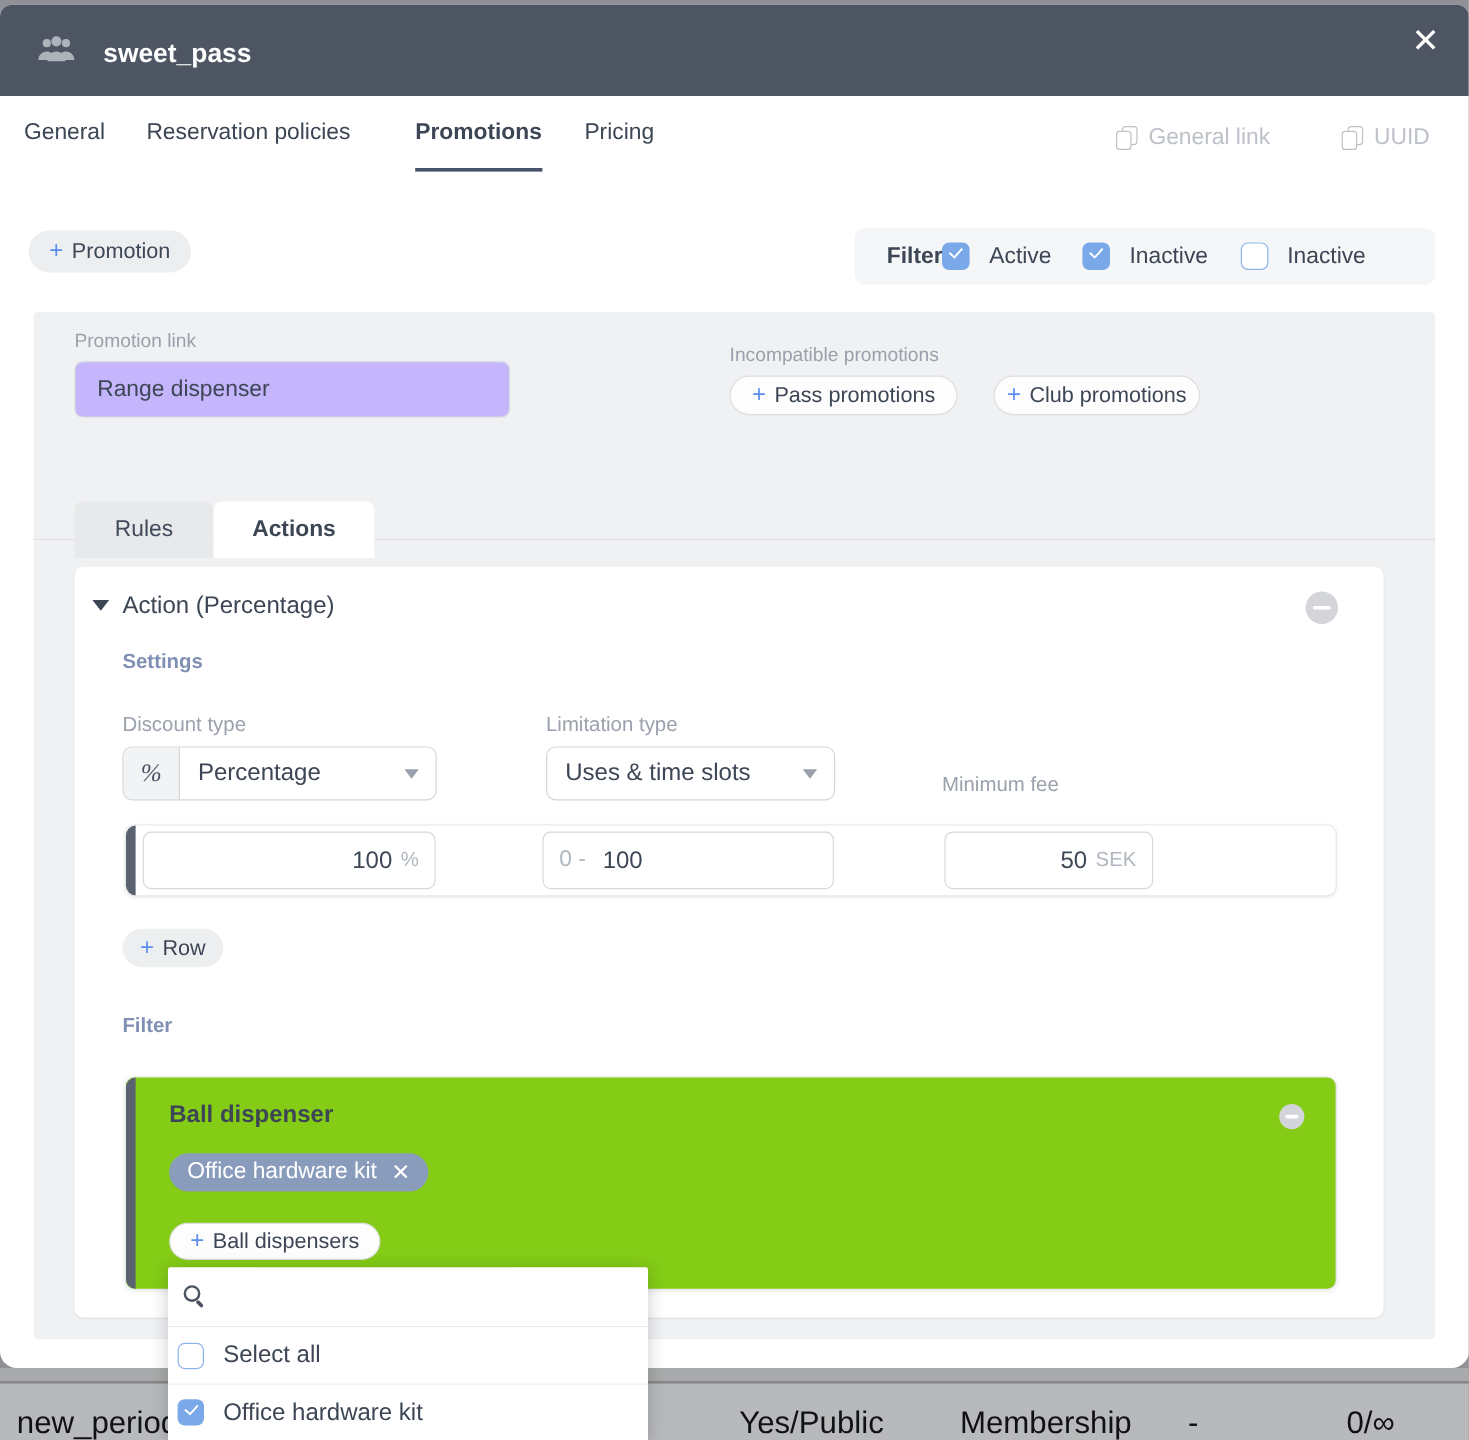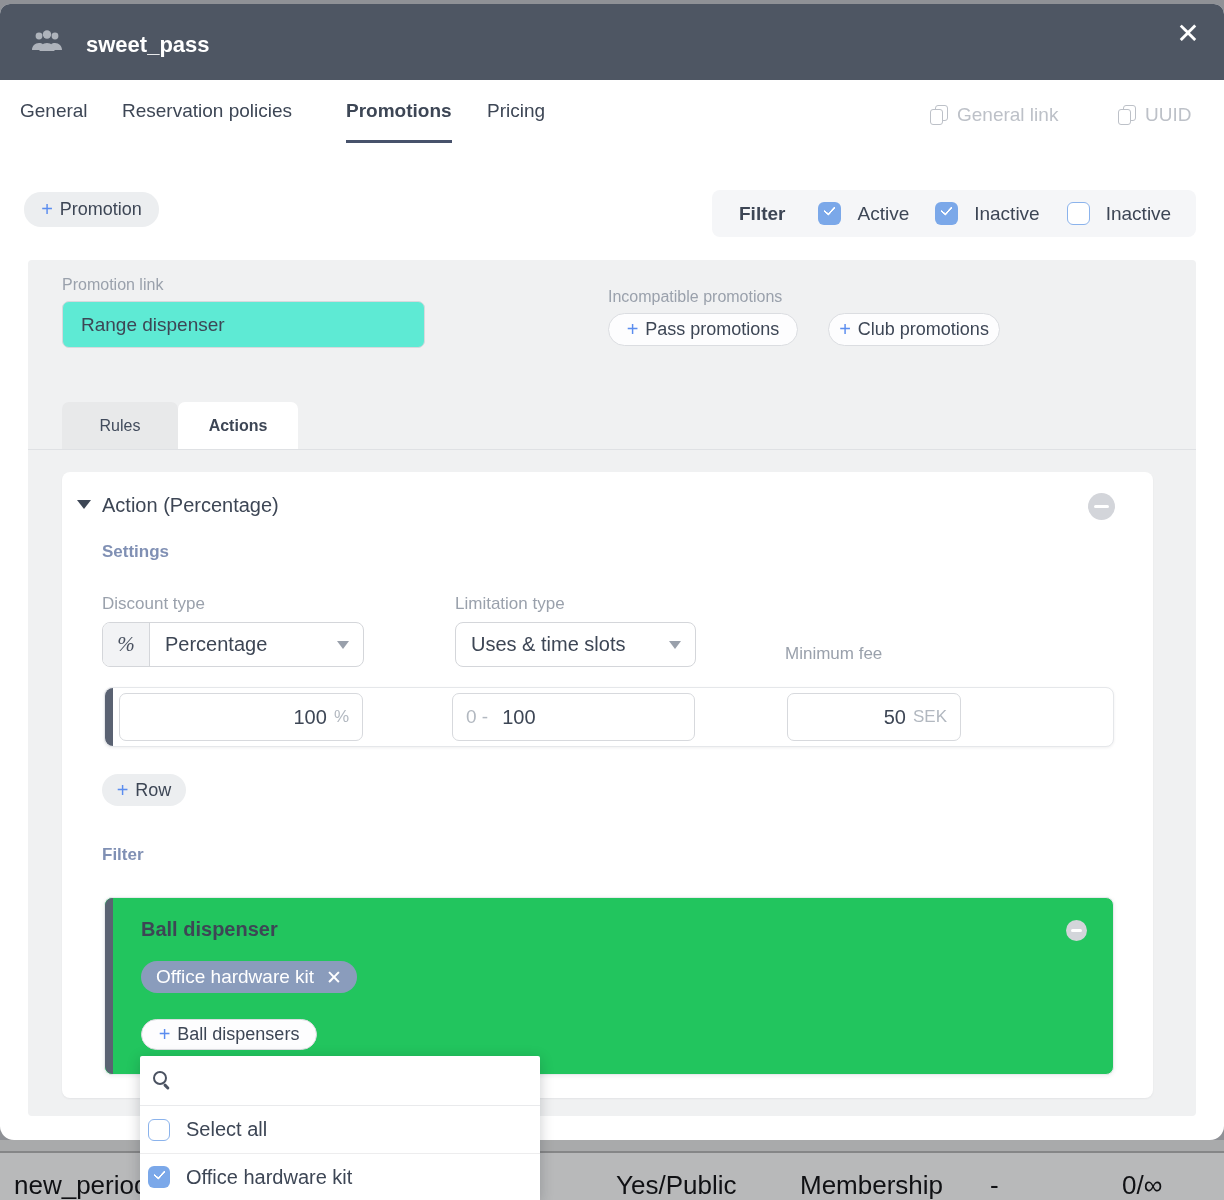--- a/index.html
+++ b/index.html
@@ -40,43 +40,43 @@
   
   .pill-btn{display:flex;align-items:center;gap:7px;border-radius:17px;cursor:pointer;
             font-size:18px;color:#3d4655;justify-content:center;}
   .plus{color:#5b8def;font-size:20px;font-weight:normal;}
   .promotion-btn{left:24px;top:188px;width:135px;height:35px;background:#eceef0;}
   .filter-bar{left:712px;top:186px;width:484px;height:47px;background:#f5f6f8;border-radius:8px;
               display:flex;align-items:center;}
   .filter-bar-title{margin-left:27px;font-size:19px;font-weight:bold;color:#3d4655;}
   .fb-opt{display:flex;align-items:center;gap:16px;cursor:pointer;}
   .fb-opt .lbl{font-size:19px;color:#3d4655;}
-  .o1{margin-left:33px;text-align:right;}.o2{margin-left:26px;}.o3{margin-left:27px;}
+  .o1{text-align:right;}.o2{margin-left:26px;}.o3{margin-left:27px;}
   .cb{width:23px;height:23px;border-radius:6px;box-sizing:border-box;position:relative;flex:0 0 auto;}
   .cb[data-checked="true"]{background:#7ba8e9;}
   .cb[data-checked="false"]{background:#ffffff;border:1.6px solid #8bb3ec;}
   .cb[data-checked="true"]::after{content:"";position:absolute;left:6px;top:4px;width:9px;height:5px;
       border-left:2.6px solid #fff;border-bottom:2.6px solid #fff;transform:rotate(-48deg);border-radius:1px;}
   
   .form-panel{left:28px;top:256px;width:1168px;height:856px;background:#f0f1f2;border-radius:4px;}
   .field-label{font-size:16px;color:#9aa1ac;}
   .name-label{left:34px;top:16px;}
   .name-input{left:34px;top:41px;width:363px;height:47px;box-sizing:border-box;
-              border:1px solid #d7d9dd;border-radius:7px;background:#5eead4;
+              border:1px solid #d7d9dd;border-radius:7px;background:#c4b5fd;
               font-family:"Liberation Sans",sans-serif;font-size:19px;color:#3d4655;padding:0 18px;}
   .incomp-label{left:580px;top:28px;}
   .ghost-btn{background:#fdfdfe;border:1px solid #dbdde1;height:33px;box-sizing:border-box;}
   .pass-btn{left:580px;top:53px;width:190px;}
   .club-btn{left:800px;top:53px;width:172px;}
   
   .tab-divider{left:0;top:189px;width:1168px;height:1px;background:#dfe1e4;}
-  .inner-tab{top:142px;height:47px;border-radius:7px 7px 0 0;font-size:16px;cursor:pointer;
+  .inner-tab{top:158px;height:47px;border-radius:7px 7px 0 0;font-size:19px;cursor:pointer;
              display:flex;align-items:center;justify-content:center;}
   .tab-rules{left:34px;width:116px;background:#e8e9ea;color:#414b5c;}
-  .tab-actions{left:150px;width:120px;background:#ffffff;color:#3d4655;font-weight:bold;}
+  .tab-actions{left:150px;width:134px;background:#ffffff;color:#3d4655;font-weight:bold;}
   
   .action-card{left:34px;top:212px;width:1091px;height:626px;background:#fff;border-radius:8px;
                box-shadow:0 1px 2px rgba(30,35,45,0.06);}
   .caret-down{left:15px;top:28px;width:0;height:0;border-left:7px solid transparent;
               border-right:7px solid transparent;border-top:9px solid #3d4655;cursor:pointer;}
   .action-title{left:40px;top:22px;font-size:20px;color:#3d4655;}
   .minus-btn{border-radius:50%;background:#d3d5da;cursor:pointer;position:absolute;}
   .minus-btn::after{content:"";position:absolute;left:22%;top:44%;width:56%;height:12%;min-height:3px;background:#fff;border-radius:2px;}
   .minus-big{left:1026px;top:21px;width:27px;height:27px;}
   .section-label{font-size:17px;font-weight:bold;color:#8090b4;}
@@ -100,21 +100,21 @@
   .accent-bar{position:absolute;left:0;top:0;width:8px;height:100%;background:#5a6272;border-radius:8px 0 0 8px;}
   .mini-input{position:absolute;top:5px;height:48px;border:1px solid #d7d9dd;border-radius:7px;background:#fff;
               box-sizing:border-box;display:flex;align-items:center;font-size:20px;color:#3d4655;}
   .mi-discount{left:14px;width:244px;justify-content:flex-end;padding-right:13px;gap:7px;}
   .mi-range{left:347px;width:243px;padding-left:13px;gap:14px;}
   .mi-fee{left:682px;width:174px;justify-content:flex-end;padding-right:13px;gap:7px;}
   .dim{font-size:17px;color:#b2b8c0;}
   .row-btn{left:40px;top:302px;width:84px;height:32px;background:#eceef0;}
   .filter-label{left:40px;top:373px;}
   
-  .ball-card{left:42px;top:425px;width:1010px;height:178px;background:#22c55e;border:1px solid #e8e9ec;
+  .ball-card{left:42px;top:425px;width:1010px;height:178px;background:#84cc16;border:1px solid #e8e9ec;
              border-radius:8px;box-sizing:border-box;box-shadow:0 1px 4px rgba(30,35,45,0.08);}
   .ball-title{left:36px;top:20px;font-size:20px;font-weight:bold;color:#3d4655;}
   .chip{left:36px;top:63px;height:32px;padding:0 15px;background:#8a9cbc;border-radius:16px;
         display:flex;align-items:center;gap:12px;color:#ffffff;font-size:19px;cursor:default;}
   .chip-x{font-size:19px;color:#fff;cursor:pointer;line-height:1;}
   .ball-add-btn{left:36px;top:121px;width:176px;height:31px;}
   .minus-small{left:961px;top:22px;width:21px;height:21px;}
   
   .dropdown{left:140px;top:1056px;width:400px;height:144px;background:#fff;z-index:30;
             box-shadow:0 3px 14px rgba(20,24,32,0.22);border-radius:2px;}

